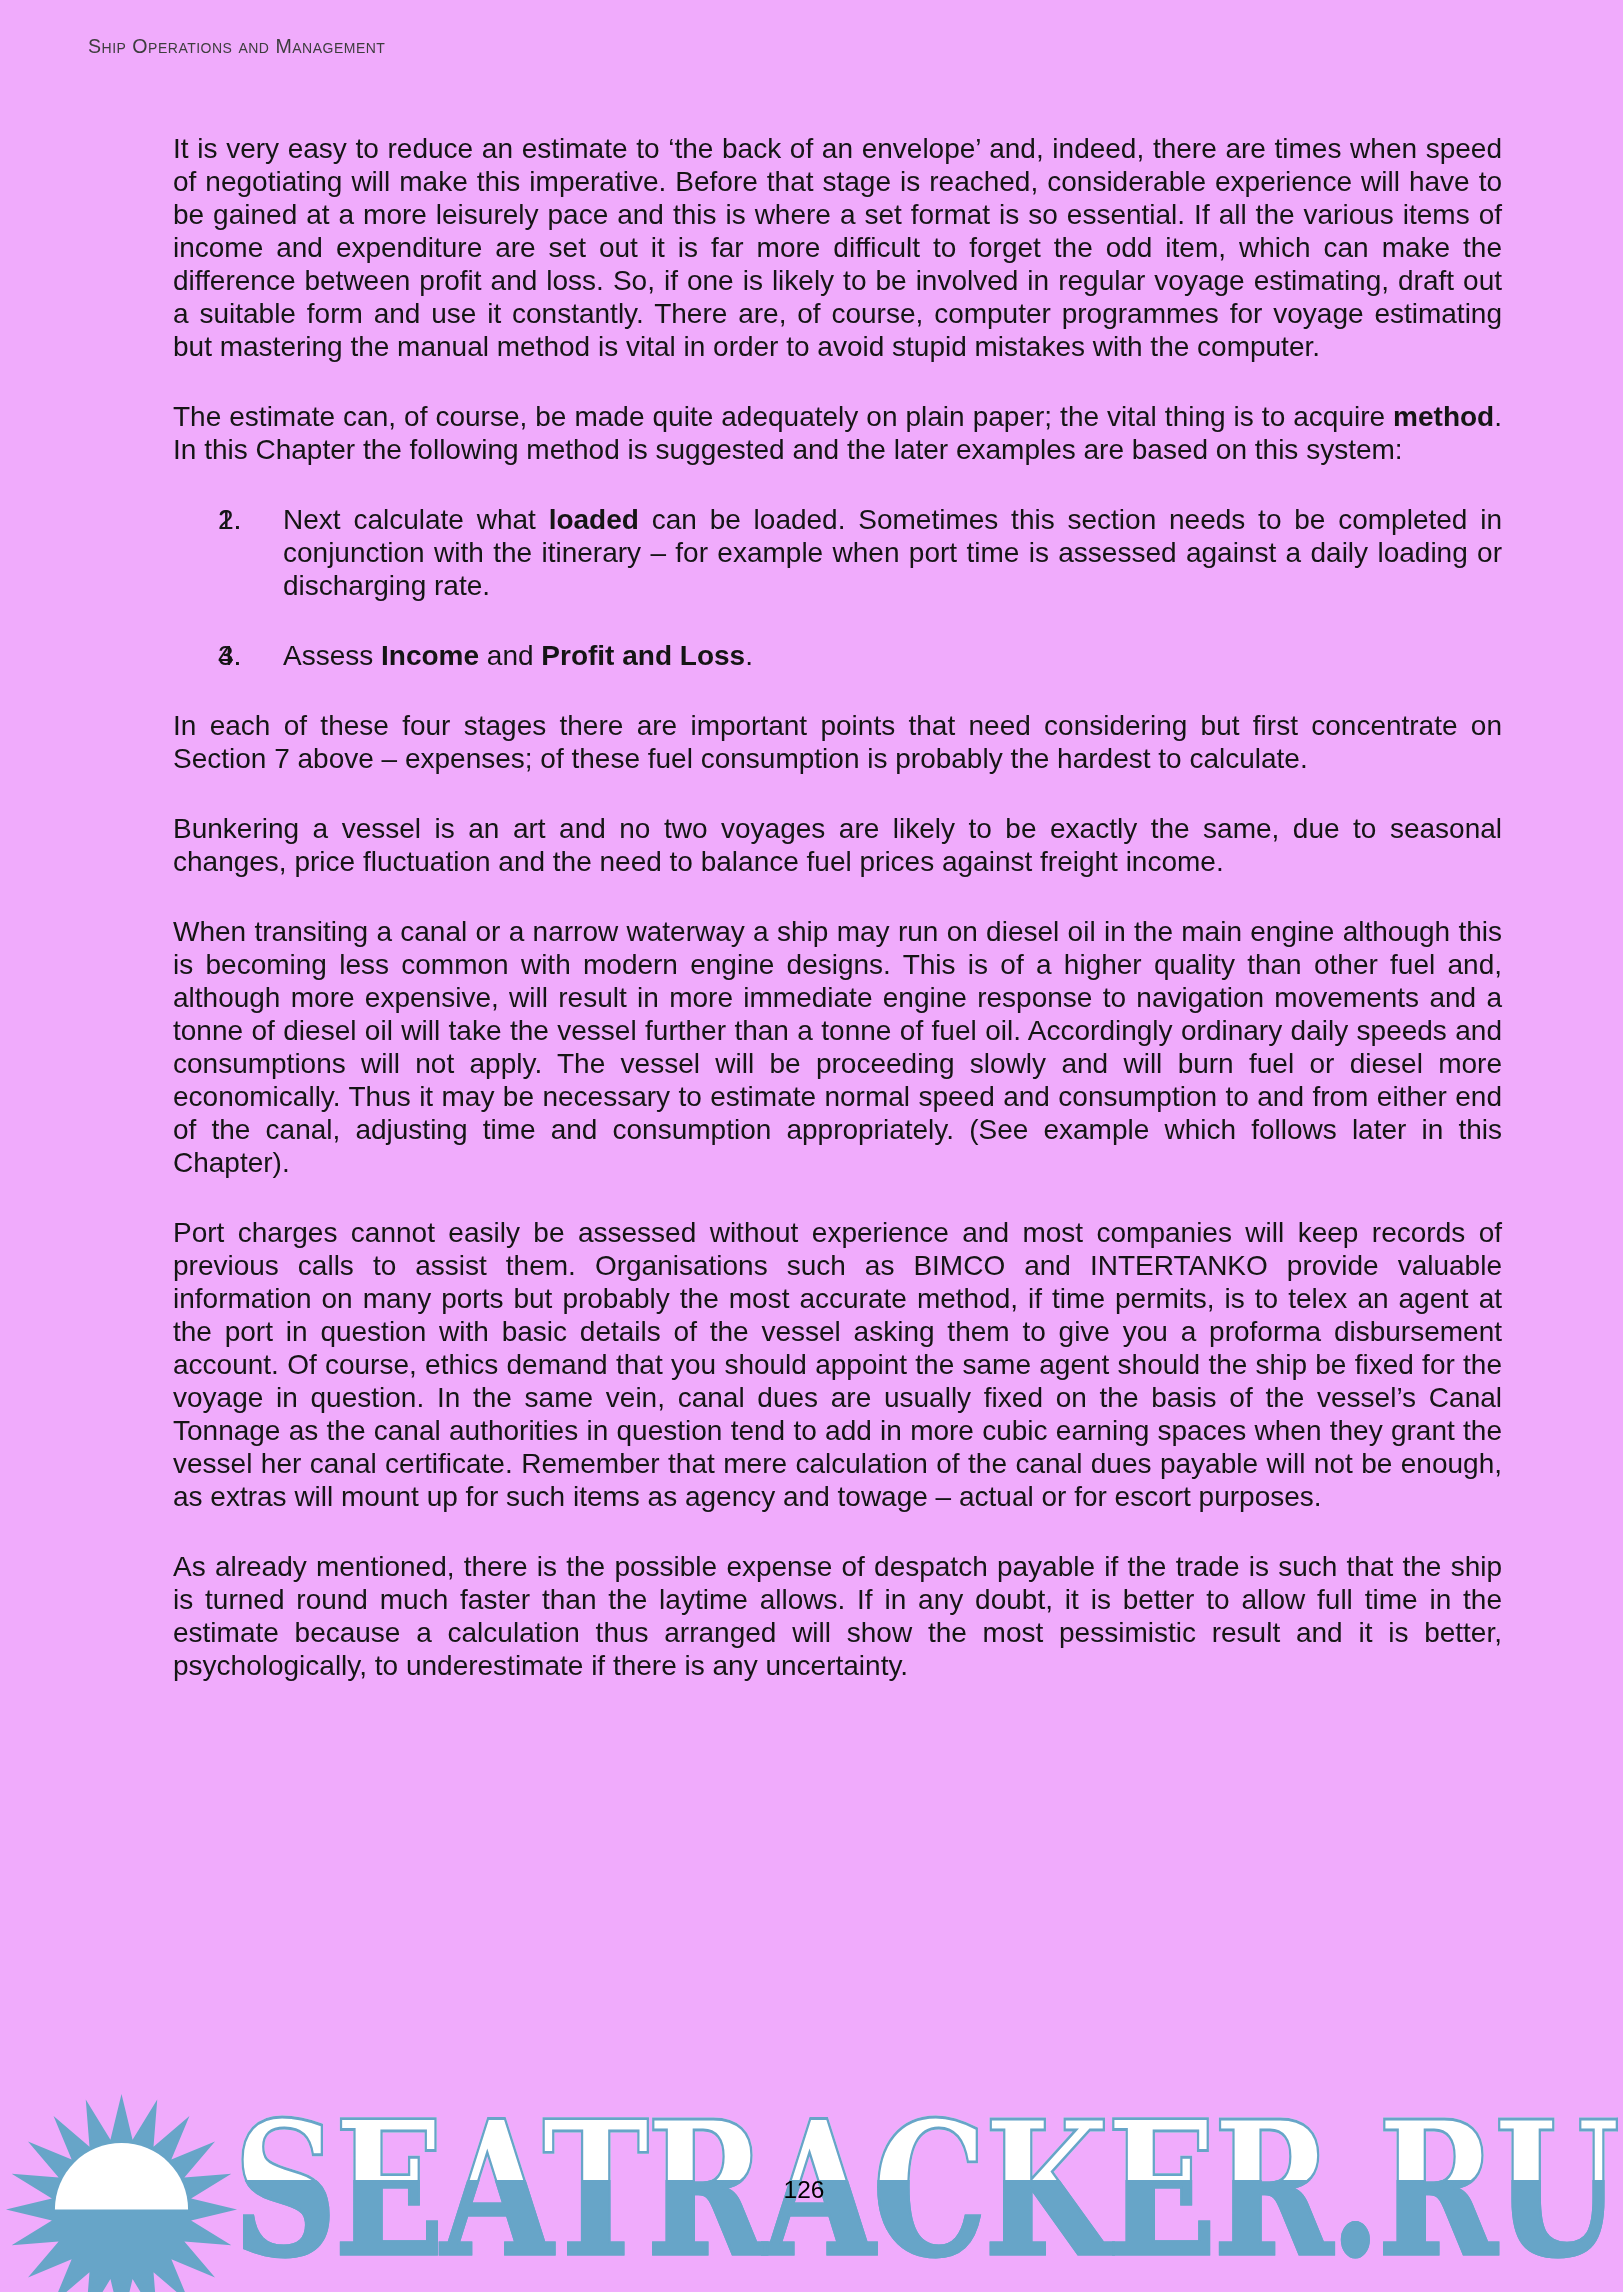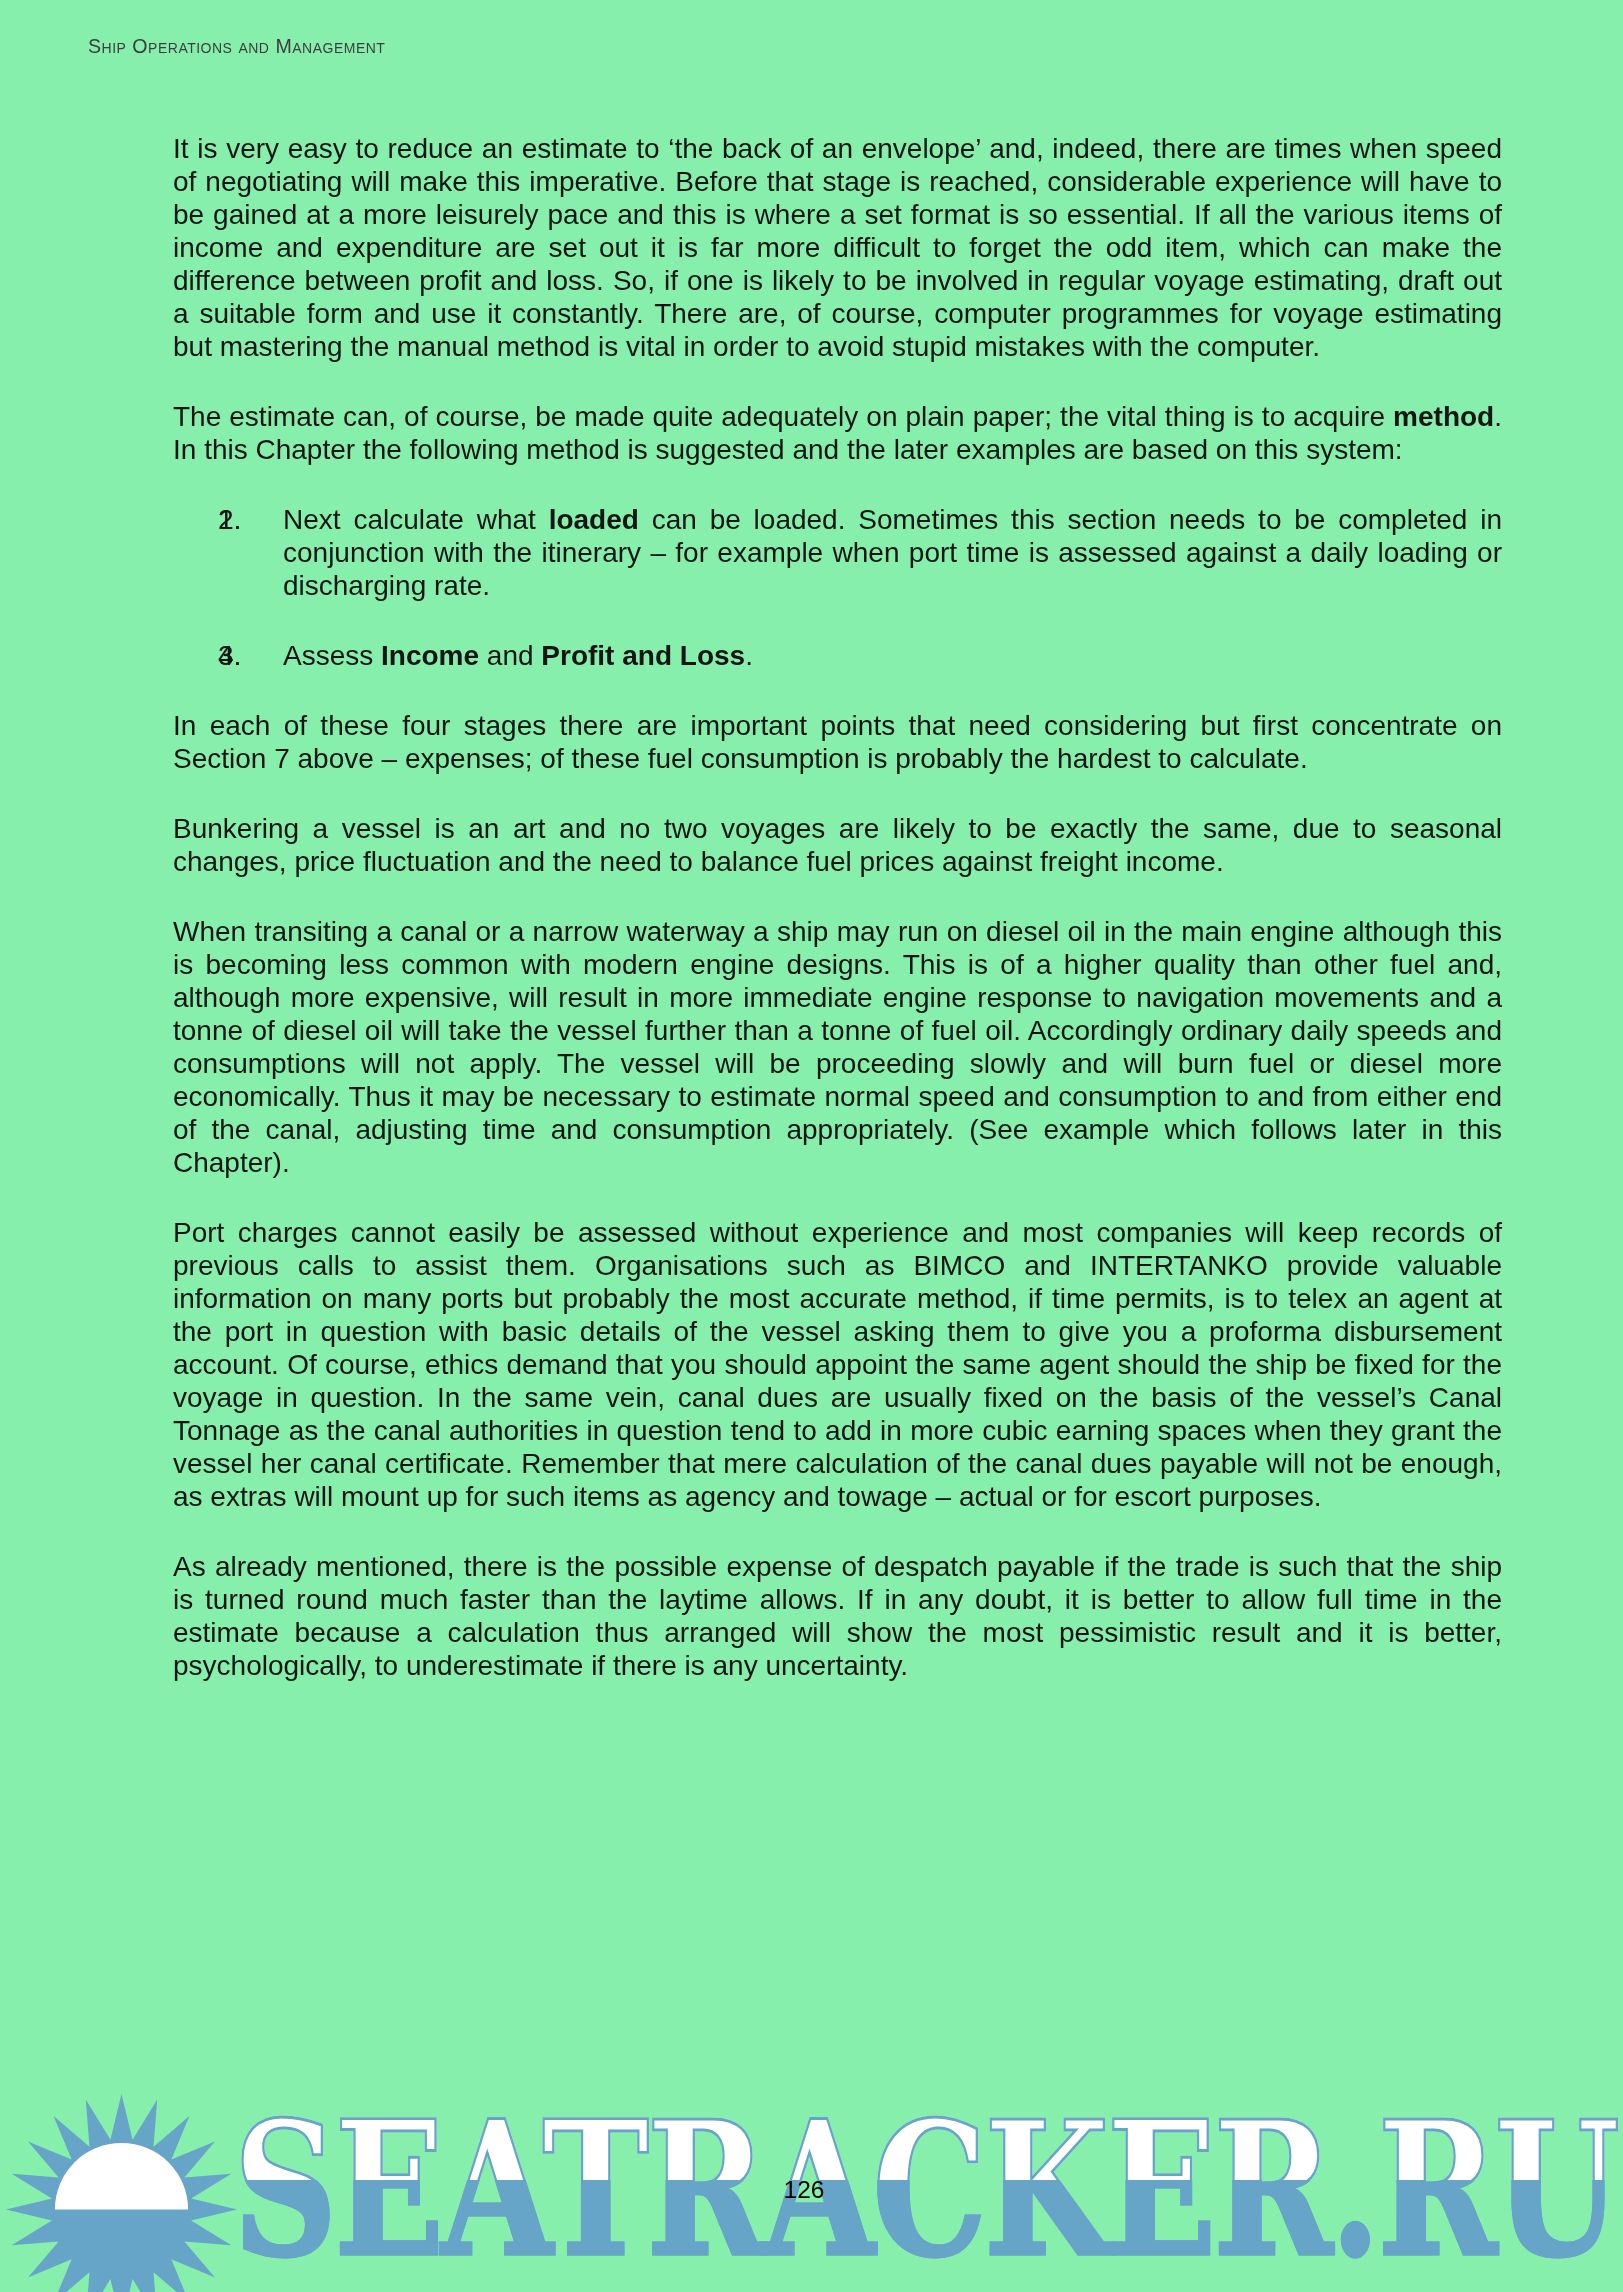--- a/index.html
+++ b/index.html
@@ -1,20 +1,20 @@
 <!DOCTYPE html>
 <html><head>
 <meta charset="utf-8">
 <style>
   html,body{margin:0;padding:0;}
   .page{
     position:relative;
     width:1623px;
     height:2293px;
-    background:#86efac;
+    background:#f0abfc;
     overflow:hidden;
     font-family:"Liberation Sans", sans-serif;
     color:#151515;
   }
   .running-head{
     position:absolute;
     left:88px;
     top:35px;
     font-size:19.6px;
     font-variant:small-caps;

